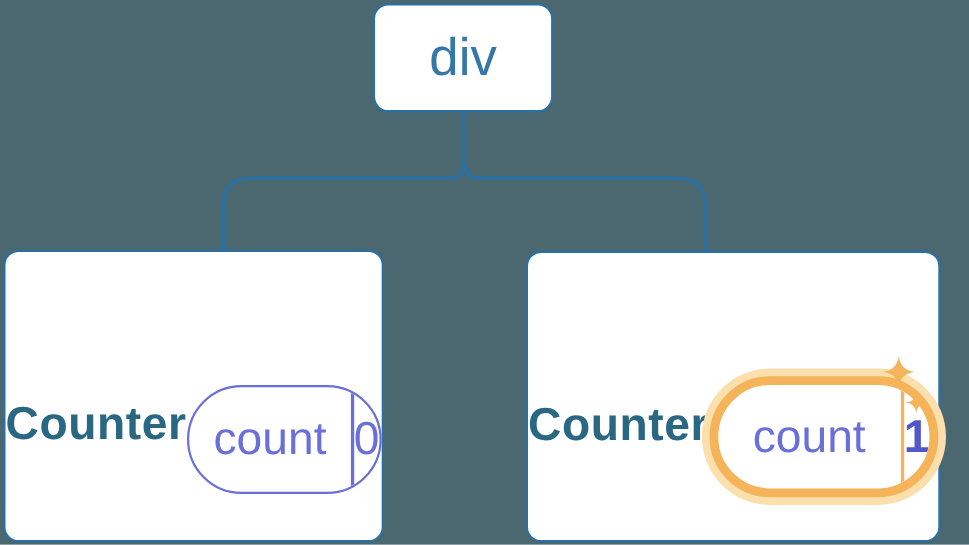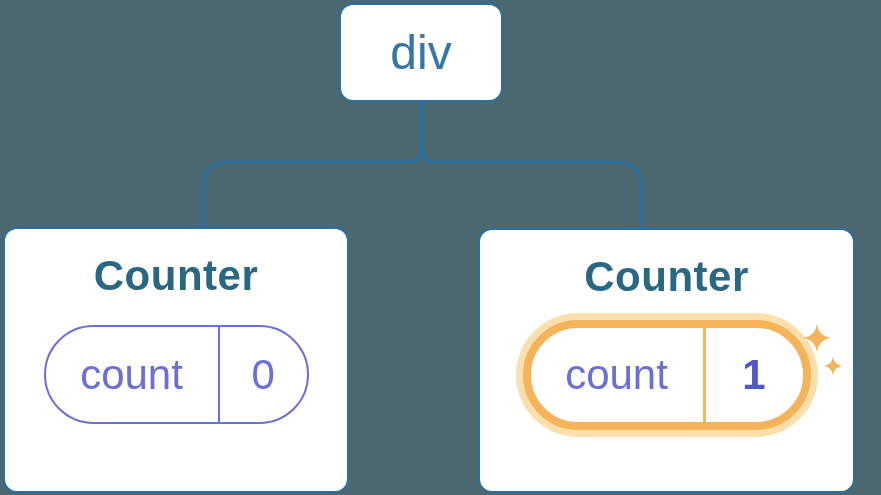--- a/index.html
+++ b/index.html
@@ -32,22 +32,22 @@
   }
   .node-root-label{
     font-size:48px;font-weight:500;color:var(--root-label-blue);line-height:1;
   }
   .card{
     position:absolute;
     box-sizing:border-box;
     background:var(--card-background);
     border:2.5px solid var(--connector-blue);
     border-radius:14px;
-    display:flex;flex-direction:column;align-items:center;
-    padding-top:26px;
+    display:flex;flex-direction:row;align-items:center;
+    padding-top:50px;
   }
   .card-left{left:3px;top:227px;width:346px;height:266px;}
   .card-right{left:478px;top:228px;width:377px;height:265px;}
   .counter-title{
     font-size:42px;font-weight:600;letter-spacing:.5px;
     color:var(--counter-title-teal);line-height:1;
   }
   .pill{
     box-sizing:border-box;
     background:var(--card-background);

